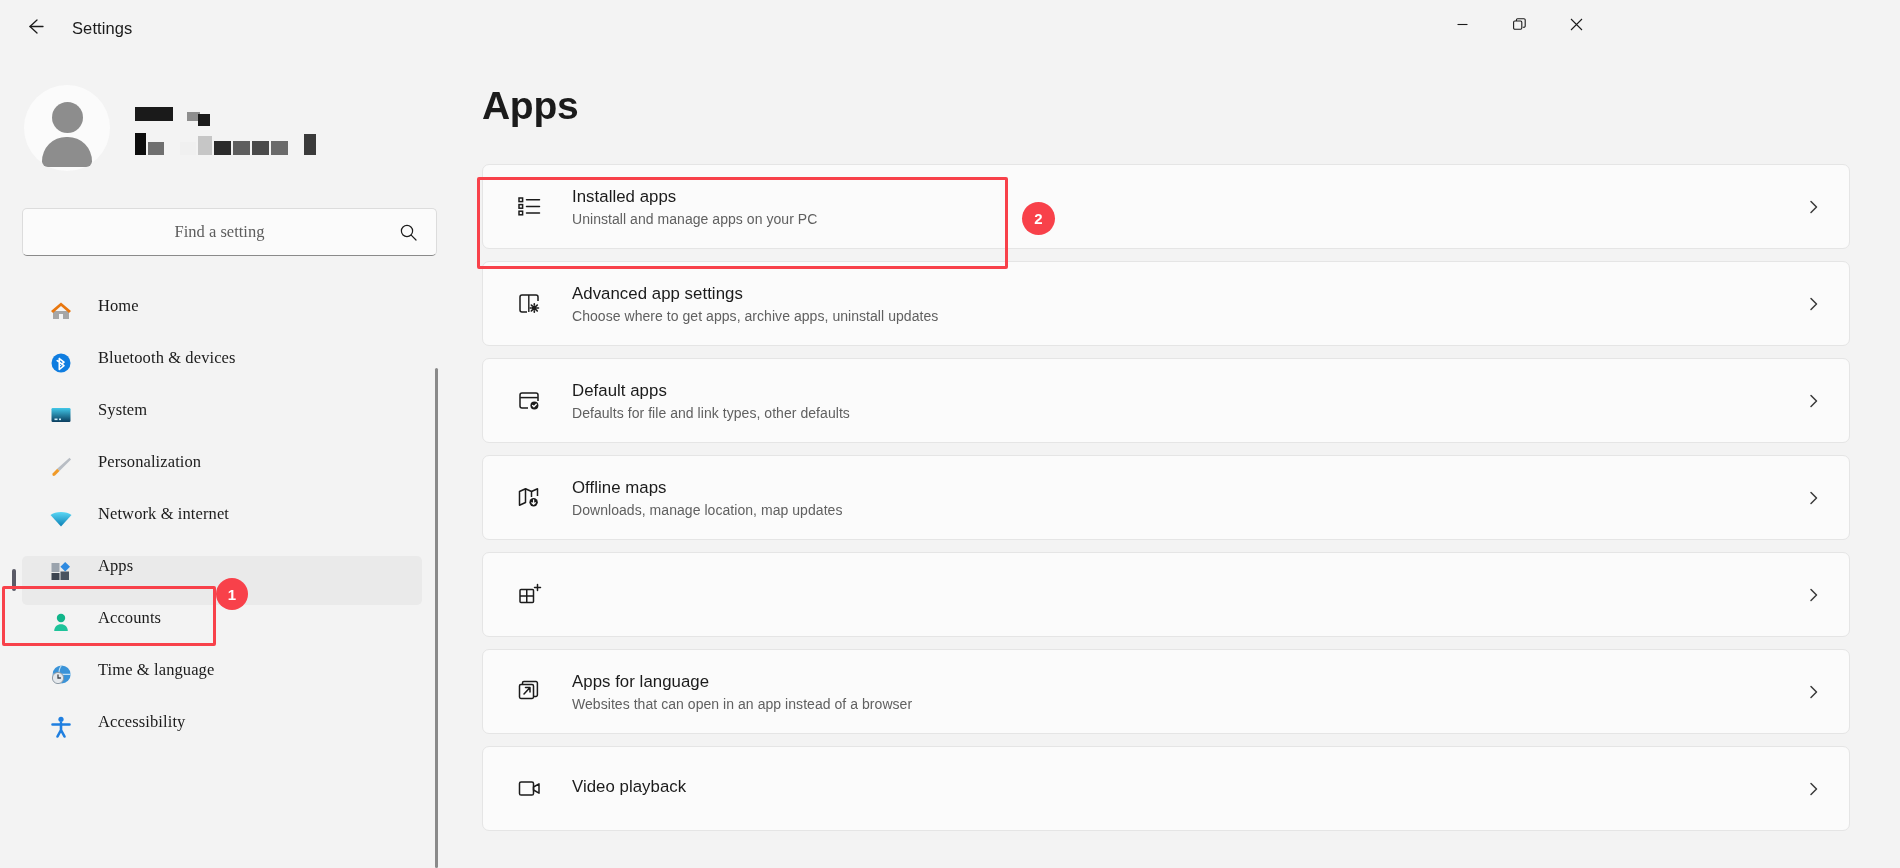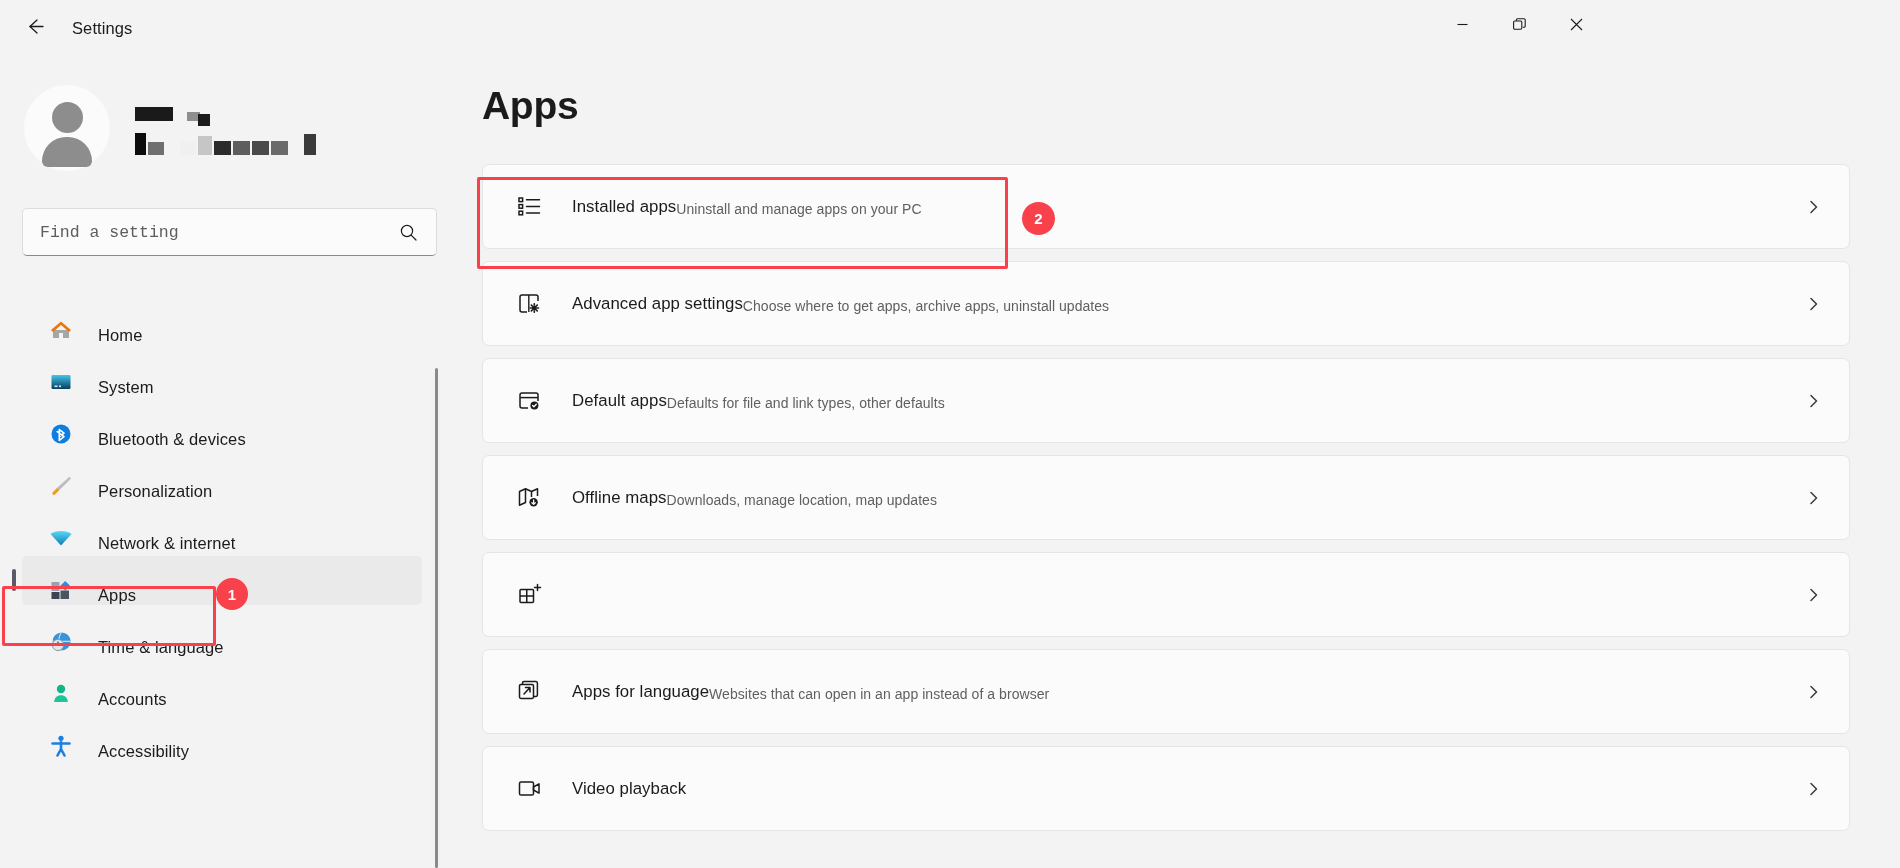--- a/index.html
+++ b/index.html
@@ -62,33 +62,34 @@
     width: 415px; height: 48px;
     background: #fbfbfb;
     border: 1px solid #dcdcdc;
     border-bottom: 1.6px solid #8a8a8a;
     border-radius: 5px;
     display: flex; align-items: center;
     cursor: text;
   }
   .searchbox input {
     flex: 1; border: none; outline: none; background: transparent;
-    font-family: Liberation Mono, monospace;
-    font-size: 16.5px; color: #b91c1c; padding-left: 17px;
+    font-family: Liberation Serif, serif;
+    font-size: 16.5px; color: #b91c1c; padding-left: 17px; text-align: center;
   }
   .searchbox input::placeholder { color: #5d5d5d; }
   .search-ic { padding-right: 18px; display: flex; align-items: center; }
 
   .navlist { position: absolute; left: 0; top: 240px; width: 440px; }
   .navitem {
     position: relative;
     height: 49px; margin: 0 18px 3px 22px;
-    display: flex; align-items: flex-end;
+    display: flex; align-items: flex-start;
     border-radius: 5px; cursor: pointer;
     padding-left: 24px;
+    font-family: Liberation Serif, serif;
   }
   .navitem.selected { background: #eaeaea; }
   .navitem.selected::before {
     content: ""; position: absolute; left: -10px; top: 13px;
     width: 4px; height: 22px; border-radius: 2px; background: #5a5a66;
   }
   .nav-ic { width: 30px; height: 30px; flex: none; display: flex; align-items: center; justify-content: center; }
   .nav-label { margin-left: 22px; font-size: 16.5px; color: #1b1b1b; letter-spacing: .1px; }
 
   .side-scroll {
@@ -109,21 +110,21 @@
   .card {
     position: relative;
     height: 85px; margin-bottom: 12px;
     background: #fbfbfb;
     border: 1px solid #e5e5e5;
     border-radius: 7px;
     display: flex; align-items: center;
     cursor: pointer;
   }
   .card-ic { width: 44px; margin-left: 24px; display: flex; align-items: center; justify-content: center; flex: none; }
-  .card-text { margin-left: 21px; display: flex; flex-direction: row; justify-content: center; }
+  .card-text { margin-left: 21px; display: flex; flex-direction: column; justify-content: center; }
   .card-title { font-size: 16.8px; color: #1b1b1b; letter-spacing: .05px; }
   .card-sub { font-size: 14px; color: #606060; margin-top: 4px; letter-spacing: .05px; }
   .card-chev { position: absolute; right: 28px; top: 50%; transform: translateY(-50%); display: flex; }
 
   
   .anno-rect {
     position: absolute; border: 3px solid #f8414a; border-radius: 2px;
     pointer-events: none;
   }
   .anno-badge {
@@ -216,47 +217,47 @@
             <path d="M5 13 L5 21 H11 V16 H15 V21 H21 V13 Z" fill="#a6a6a6"></path>
             <path d="M3 13 L13 4.5 L23 13 L21 15 L13 8 L5 15 Z" fill="#e8770f"></path>
           </svg>
         </span>
         <span class="nav-label">Home</span>
       </div>
 
       <div class="navitem">
         <span class="nav-ic">
           <svg width="26" height="26" viewBox="0 0 26 26">
+            <circle cx="13" cy="13" r="9.5" fill="#0f7de0"></circle>
+            <path d="M11.3 8.6 L16 12.2 L11.3 16 M11.3 8.6 V19.5 L16 15.7 L11.3 12.2 L9.2 10.7" fill="none" stroke="#fff" stroke-width="1.6" stroke-linejoin="round" stroke-linecap="round"></path>
+          </svg>
+        </span>
+        <span class="nav-label">Bluetooth &amp; devices</span>
+      </div>
+
+      <div class="navitem">
+        <span class="nav-ic">
+          <svg width="26" height="26" viewBox="0 0 26 26">
             <defs>
                 <linearGradient id="sysg" x1="0" y1="0" x2="0" y2="1">
               <stop offset="0" stop-color="#41c7e8"></stop>
                   <stop offset="1" stop-color="#0a3d5e"></stop>
                 </linearGradient>
               </defs>
             <rect x="3.5" y="6" width="19" height="14" rx="1.2" fill="url(#sysg)"></rect>
             <rect x="6.5" y="16.5" width="3" height="1.6" fill="#cfeefb"></rect>
             <rect x="11" y="16.5" width="2" height="1.6" fill="#cfeefb"></rect>
           </svg>
         </span>
         <span class="nav-label">System</span>
       </div>
 
       <div class="navitem">
         <span class="nav-ic">
           <svg width="26" height="26" viewBox="0 0 26 26">
-            <circle cx="13" cy="13" r="9.5" fill="#0f7de0"></circle>
-            <path d="M11.3 8.6 L16 12.2 L11.3 16 M11.3 8.6 V19.5 L16 15.7 L11.3 12.2 L9.2 10.7" fill="none" stroke="#fff" stroke-width="1.6" stroke-linejoin="round" stroke-linecap="round"></path>
-          </svg>
-        </span>
-        <span class="nav-label">Bluetooth &amp; devices</span>
-      </div>
-
-      <div class="navitem">
-        <span class="nav-ic">
-          <svg width="26" height="26" viewBox="0 0 26 26">
             <path d="M21.5 3.8 L23 5.4 L11.5 17 L9.2 14.8 Z" fill="#b8bdc4"></path>
             <path d="M9.2 14.8 L11.5 17 L7 21.5 C5.4 22.6 3.8 21.3 4.6 19.6 Z" fill="#f09a28"></path>
           </svg>
         </span>
         <span class="nav-label">Personalization</span>
       </div>
 
       <div class="navitem">
         <span class="nav-ic">
           <svg width="26" height="26" viewBox="0 0 26 26">
@@ -280,37 +281,37 @@
             <rect x="12.5" y="13.5" width="8.5" height="8.5" fill="#4a5360"></rect>
             <path d="M17.2 4 L22 8.8 L17.2 13.6 L12.4 8.8 Z" fill="#2f8ae0"></path>
           </svg>
         </span>
         <span class="nav-label">Apps</span>
       </div>
 
       <div class="navitem">
         <span class="nav-ic">
           <svg width="26" height="26" viewBox="0 0 26 26">
+            <circle cx="13" cy="8" r="4.2" fill="#11b58a"></circle>
+            <path d="M6.2 21 C6.2 16.8 9.3 14.3 13 14.3 C16.7 14.3 19.8 16.8 19.8 21 Z" fill="#1ec39a"></path>
+          </svg>
+        </span>
+        <span class="nav-label">Accounts</span>
+      </div>
+
+      <div class="navitem">
+        <span class="nav-ic">
+          <svg width="26" height="26" viewBox="0 0 26 26">
             <circle cx="13.6" cy="12.4" r="9" fill="#3a93d8"></circle>
             <path d="M13.6 3.4 C10 7 10 18 13.6 21.4 M4.6 12.4 H22.6" stroke="#bfe0f5" stroke-width="1.1" fill="none"></path>
             <circle cx="10" cy="16" r="5.6" fill="#e4e8ec" stroke="#8e9aa5" stroke-width="1"></circle>
             <path d="M10 12.9 V16 H12.5" stroke="#40474e" stroke-width="1.3" fill="none" stroke-linecap="round"></path>
           </svg>
         </span>
         <span class="nav-label">Time &amp; language</span>
-      </div>
-
-      <div class="navitem">
-        <span class="nav-ic">
-          <svg width="26" height="26" viewBox="0 0 26 26">
-            <circle cx="13" cy="8" r="4.2" fill="#11b58a"></circle>
-            <path d="M6.2 21 C6.2 16.8 9.3 14.3 13 14.3 C16.7 14.3 19.8 16.8 19.8 21 Z" fill="#1ec39a"></path>
-          </svg>
-        </span>
-        <span class="nav-label">Accounts</span>
       </div>
 
 
       <div class="navitem">
         <span class="nav-ic">
           <svg width="26" height="26" viewBox="0 0 26 26">
             <circle cx="13" cy="5.3" r="2.6" fill="#1f7fe0"></circle>
             <path d="M4.5 10.5 H21.5 M13 9 V16 M13 16 L9.5 22.5 M13 16 L16.5 22.5" stroke="#1f7fe0" stroke-width="2.6" stroke-linecap="round" fill="none"></path>
           </svg>
         </span>

